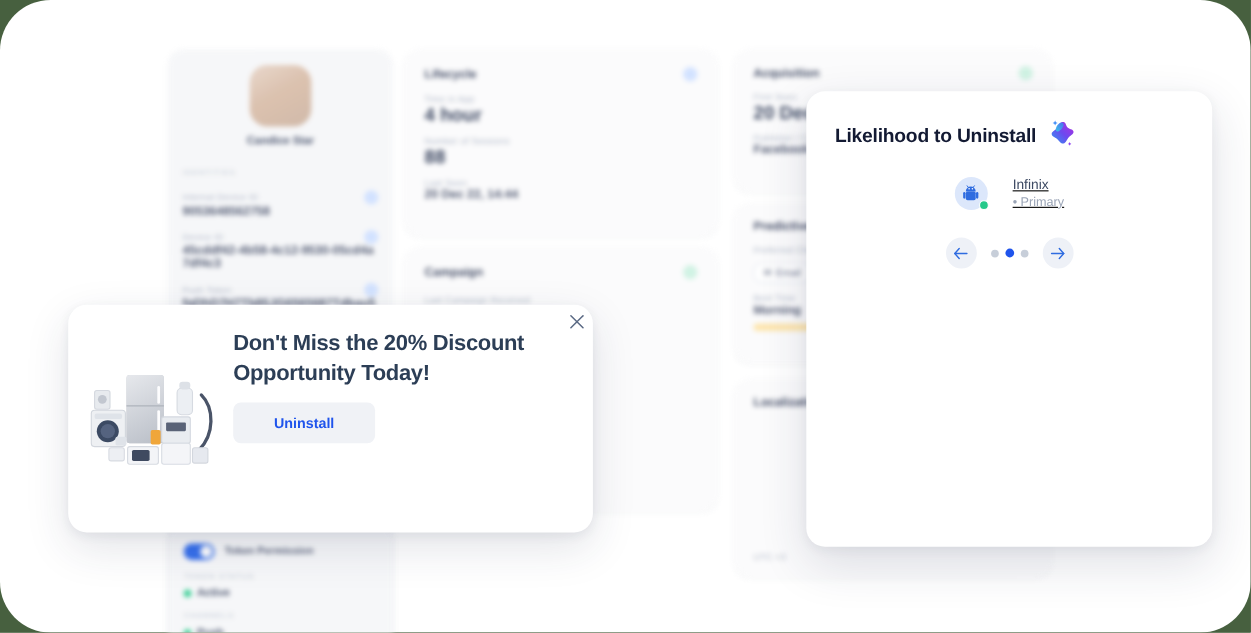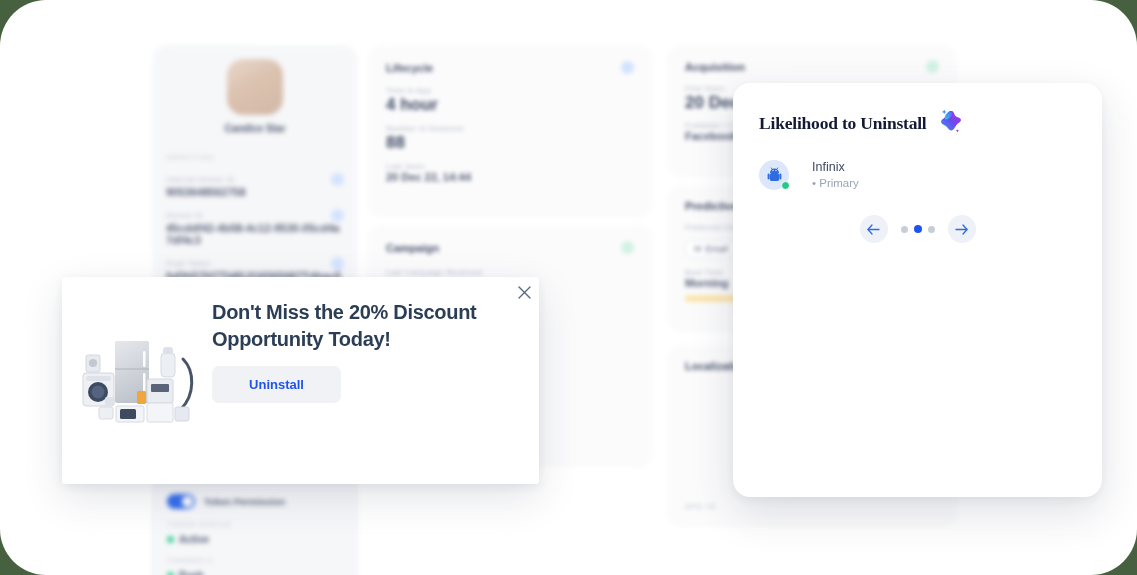--- a/index.html
+++ b/index.html
@@ -60,21 +60,21 @@
   }
   .toggle-ph::after{
     content:""; position:absolute; right:2px; top:2px;
     width:11px; height:11px; border-radius:50%; background:#fff;
   }
   .greendot { width:7px;height:7px;border-radius:50%;background:#2ecc8f;display:inline-block; }
 
   
   #promo-popup {
     position:absolute; left:62px; top:277px; width:477px; height:207px;
-    background:#fff; border-radius:3px;
+    background:#fff; border-radius:17px;
     box-shadow:0 14px 40px rgba(35,45,75,.13), 0 3px 10px rgba(35,45,75,.07);
     display:flex; align-items:flex-start;
   }
   #promo-image {
     width:150px; flex:0 0 150px; height:100%;
     display:flex; align-items:center; justify-content:center;
   }
   .promo-body { flex:1; padding:22px 26px 0 0; position:relative; }
   #promo-title {
     font-size:20px; font-weight:bold; color:#2c3e56; line-height:1.33;
@@ -94,27 +94,27 @@
   #promo-primary-btn   { background:#1f54ec; color:#fff; }
   #promo-secondary-btn { background:#f0f2f6; color:#1f54ec; }
 
   
   #gauge-card {
     position:absolute; left:733px; top:83px; width:369px; height:414px;
     background:#fff; border-radius:17px;
     box-shadow:0 16px 44px rgba(35,45,75,.14), 0 3px 10px rgba(35,45,75,.06);
     padding:24px 26px;
   }
-  #gauge-card-header { display:flex; align-items:center; gap:9px;font-family:Liberation Serif, serif; }
+  #gauge-card-header { display:flex; align-items:center; gap:9px; }
   #gauge-card-title { font-size:17.5px; font-weight:bold; color:#131a33; letter-spacing:-.2px; }
 
   #gauge-wrap { position:relative; width:100%; height:190px; margin-top:22px; }
 
   #device-row {
-    display:flex; align-items:center; justify-content:flex-start; gap:23px; margin-top:20px;
+    display:flex; align-items:center; justify-content:center; gap:23px; margin-top:20px;text-decoration:underline;
   }
   #device-avatar {
     width:30px; height:30px; border-radius:50%; background:#dce7fb;
     display:flex; align-items:center; justify-content:center; position:relative;
   }
   #device-online-dot {
     position:absolute; right:-1px; bottom:0px; width:9px; height:9px;
     border-radius:50%; background:#25c98a; border:1.5px solid #fff;
   }
   #device-name { font-size:12.5px; color:#3d4a63; line-height:1.35; }

